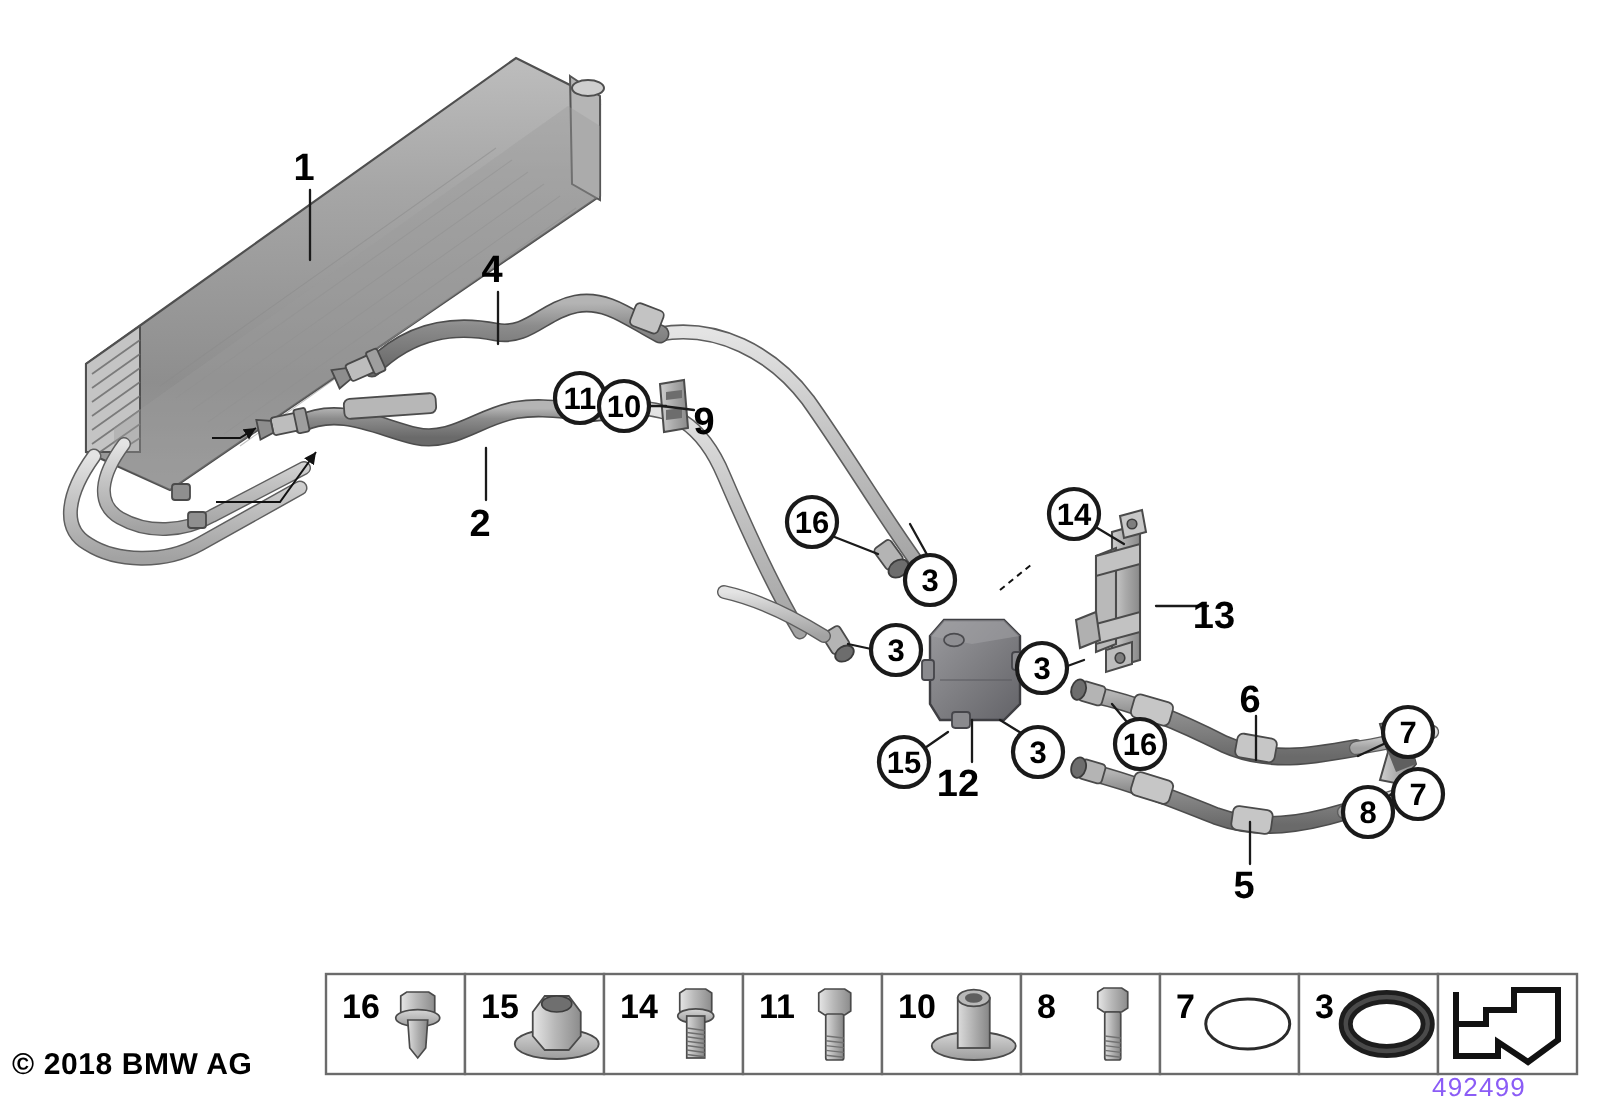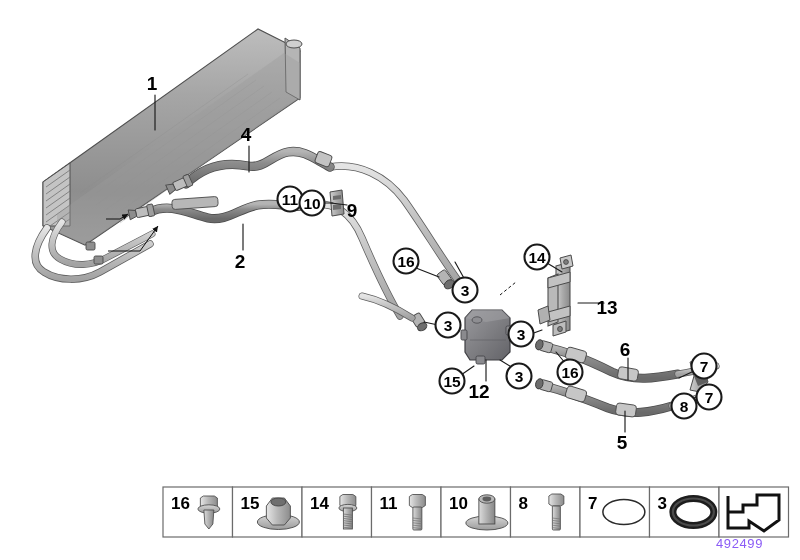--- a/index.html
+++ b/index.html
@@ -417,15 +417,16 @@
       <g>
         <circle cx="709" cy="397" r="12.5" fill="#ffffff" stroke="#1a1a1a" stroke-width="2.1"></circle>
         <text x="709" y="402.6" text-anchor="middle" font-family="&quot;Liberation Sans&quot;,&quot;DejaVu Sans&quot;,sans-serif" font-size="15.5" font-weight="bold" fill="#000000">7</text>
       </g>
       <g>
         <circle cx="684" cy="406" r="12.5" fill="#ffffff" stroke="#1a1a1a" stroke-width="2.1"></circle>
         <text x="684" y="411.6" text-anchor="middle" font-family="&quot;Liberation Sans&quot;,&quot;DejaVu Sans&quot;,sans-serif" font-size="15.5" font-weight="bold" fill="#000000">8</text>
       </g>
     </svg>
 
+  <div class="copyright">© 2018 BMW AG</div>
   <div class="diagnum">492499</div>
 
 </div>
 
 </body></html>

